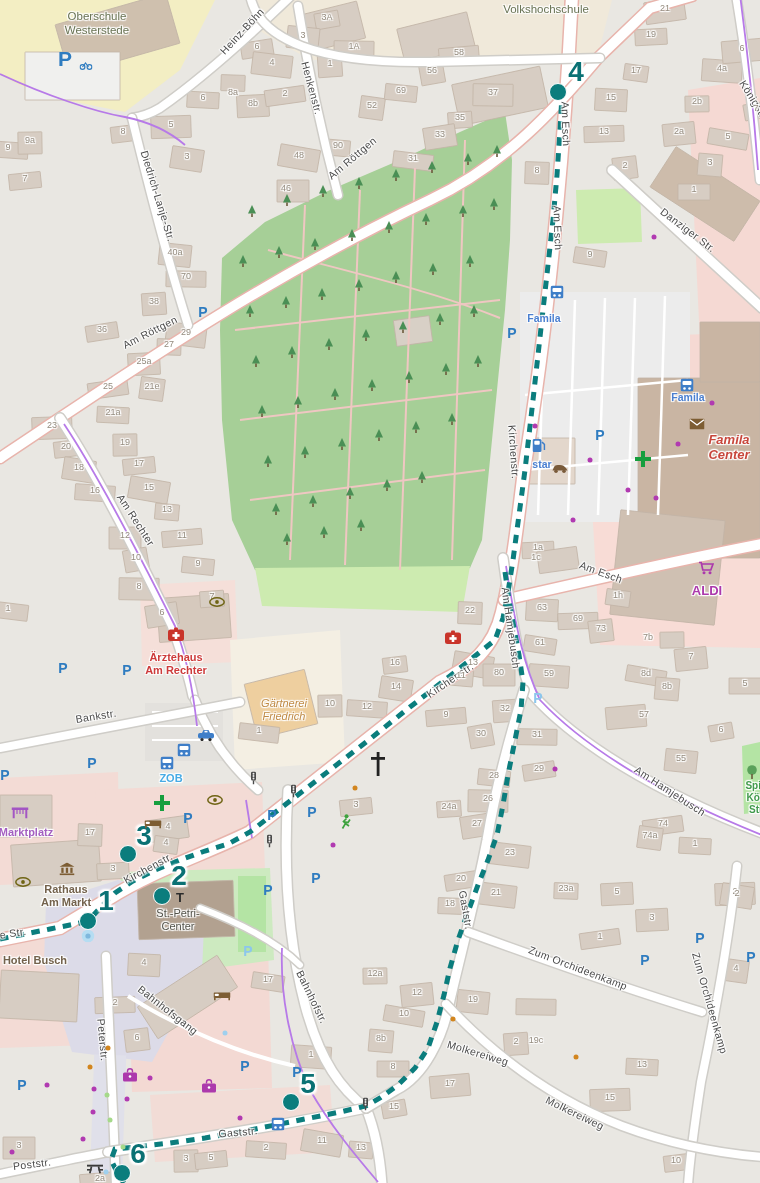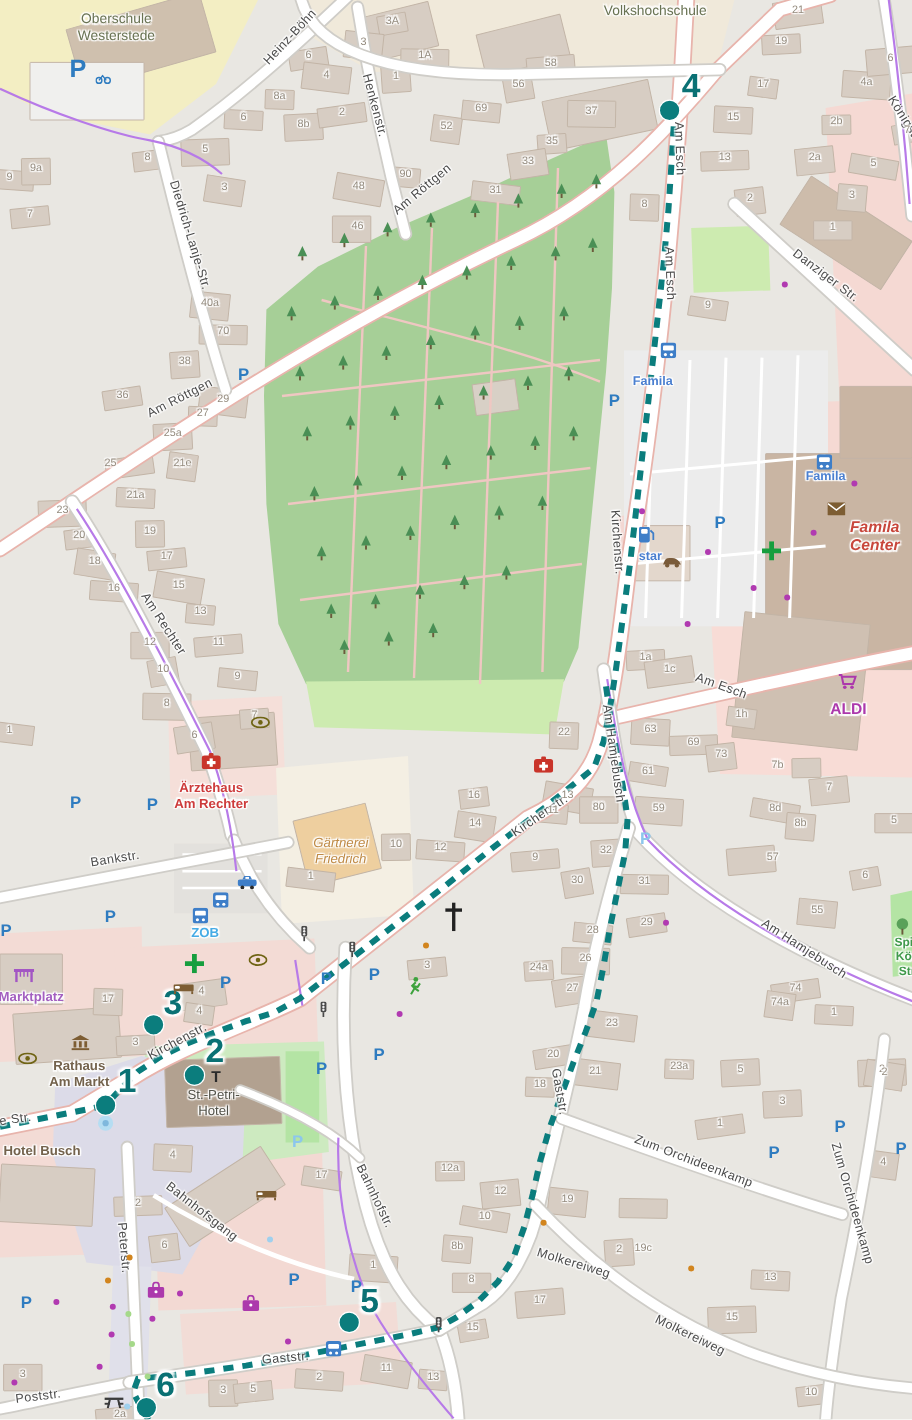--- a/index.html
+++ b/index.html
@@ -563,46 +563,46 @@
       <div class="lbl c-shop" style="left: 707px; top: 591px;">ALDI</div>
       <div class="lbl c-transit" style="left: 542px; top: 464px;">star</div>
       <div class="lbl c-health" style="left: 176px; top: 664px;">Ärztehaus
 Am Rechter</div>
       <div class="lbl c-ltblue" style="left: 171px; top: 778px;">ZOB</div>
       <div class="lbl c-purple" style="left: 26px; top: 832px;">Marktplatz</div>
       <div class="lbl c-poi" style="left: 66px; top: 896px;">Rathaus
 Am Markt</div>
       <div class="lbl c-poi" style="left: 35px; top: 960px;">Hotel Busch</div>
       <div class="lbl c-dark" style="left: 178px; top: 920px;">St.-Petri-
-Hotel</div>
+Center</div>
       <div class="lbl c-orange" style="left: 284px; top: 710px;">Gärtnerei
 Friedrich</div>
       <div class="lbl c-green" style="left: 756px; top: 798px;">Spie
 Kös
 Str</div>
       <div class="lbl hn" style="left: 327px; top: 17px;">3A</div>
       <div class="lbl hn" style="left: 303px; top: 35px;">3</div>
       <div class="lbl hn" style="left: 354px; top: 46px;">1A</div>
       <div class="lbl hn" style="left: 330px; top: 63px;">1</div>
       <div class="lbl hn" style="left: 257px; top: 46px;">6</div>
       <div class="lbl hn" style="left: 272px; top: 62px;">4</div>
-      <div class="lbl hn" style="left: 233px; top: 80px;">8a</div>
+      <div class="lbl hn" style="left: 233px; top: 92px;">8a</div>
       <div class="lbl hn" style="left: 253px; top: 103px;">8b</div>
       <div class="lbl hn" style="left: 285px; top: 93px;">2</div>
       <div class="lbl hn" style="left: 372px; top: 105px;">52</div>
       <div class="lbl hn" style="left: 203px; top: 97px;">6</div>
       <div class="lbl hn" style="left: 171px; top: 124px;">5</div>
       <div class="lbl hn" style="left: 123px; top: 131px;">8</div>
       <div class="lbl hn" style="left: 187px; top: 156px;">3</div>
       <div class="lbl hn" style="left: 8px; top: 147px;">9</div>
       <div class="lbl hn" style="left: 30px; top: 140px;">9a</div>
       <div class="lbl hn" style="left: 25px; top: 178px;">7</div>
       <div class="lbl hn" style="left: 299px; top: 155px;">48</div>
       <div class="lbl hn" style="left: 338px; top: 145px;">90</div>
-      <div class="lbl hn" style="left: 298px; top: 188px;">46</div>
+      <div class="lbl hn" style="left: 286px; top: 188px;">46</div>
       <div class="lbl hn" style="left: 459px; top: 52px;">58</div>
       <div class="lbl hn" style="left: 432px; top: 70px;">56</div>
       <div class="lbl hn" style="left: 401px; top: 90px;">69</div>
       <div class="lbl hn" style="left: 493px; top: 92px;">37</div>
       <div class="lbl hn" style="left: 460px; top: 117px;">35</div>
       <div class="lbl hn" style="left: 440px; top: 134px;">33</div>
       <div class="lbl hn" style="left: 413px; top: 158px;">31</div>
       <div class="lbl hn" style="left: 537px; top: 170px;">8</div>
       <div class="lbl hn" style="left: 651px; top: 34px;">19</div>
       <div class="lbl hn" style="left: 665px; top: 8px;">21</div>
@@ -619,42 +619,42 @@
       <div class="lbl hn" style="left: 694px; top: 189px;">1</div>
       <div class="lbl hn" style="left: 742px; top: 48px;">6</div>
       <div class="lbl hn" style="left: 756px; top: 108px;">7</div>
       <div class="lbl hn" style="left: 175px; top: 252px;">40a</div>
       <div class="lbl hn" style="left: 186px; top: 276px;">70</div>
       <div class="lbl hn" style="left: 154px; top: 301px;">38</div>
       <div class="lbl hn" style="left: 102px; top: 329px;">36</div>
       <div class="lbl hn" style="left: 186px; top: 332px;">29</div>
       <div class="lbl hn" style="left: 169px; top: 344px;">27</div>
       <div class="lbl hn" style="left: 144px; top: 361px;">25a</div>
-      <div class="lbl hn" style="left: 92px; top: 386px;">25</div>
+      <div class="lbl hn" style="left: 108px; top: 386px;">25</div>
       <div class="lbl hn" style="left: 152px; top: 386px;">21e</div>
       <div class="lbl hn" style="left: 113px; top: 412px;">21a</div>
       <div class="lbl hn" style="left: 52px; top: 425px;">23</div>
       <div class="lbl hn" style="left: 66px; top: 446px;">20</div>
       <div class="lbl hn" style="left: 79px; top: 467px;">18</div>
       <div class="lbl hn" style="left: 95px; top: 490px;">16</div>
       <div class="lbl hn" style="left: 125px; top: 442px;">19</div>
       <div class="lbl hn" style="left: 139px; top: 463px;">17</div>
       <div class="lbl hn" style="left: 149px; top: 487px;">15</div>
       <div class="lbl hn" style="left: 167px; top: 509px;">13</div>
       <div class="lbl hn" style="left: 125px; top: 535px;">12</div>
       <div class="lbl hn" style="left: 182px; top: 535px;">11</div>
       <div class="lbl hn" style="left: 136px; top: 557px;">10</div>
       <div class="lbl hn" style="left: 198px; top: 563px;">9</div>
       <div class="lbl hn" style="left: 139px; top: 586px;">8</div>
       <div class="lbl hn" style="left: 212px; top: 596px;">7</div>
       <div class="lbl hn" style="left: 162px; top: 612px;">6</div>
       <div class="lbl hn" style="left: 8px; top: 608px;">1</div>
       <div class="lbl hn" style="left: 470px; top: 610px;">22</div>
       <div class="lbl hn" style="left: 538px; top: 547px;">1a</div>
-      <div class="lbl hn" style="left: 558px; top: 557px;">1c</div>
+      <div class="lbl hn" style="left: 536px; top: 557px;">1c</div>
       <div class="lbl hn" style="left: 618px; top: 595px;">1h</div>
       <div class="lbl hn" style="left: 542px; top: 607px;">63</div>
       <div class="lbl hn" style="left: 578px; top: 618px;">69</div>
       <div class="lbl hn" style="left: 601px; top: 628px;">73</div>
       <div class="lbl hn" style="left: 540px; top: 642px;">61</div>
       <div class="lbl hn" style="left: 549px; top: 673px;">59</div>
       <div class="lbl hn" style="left: 648px; top: 637px;">7b</div>
       <div class="lbl hn" style="left: 691px; top: 656px;">7</div>
       <div class="lbl hn" style="left: 646px; top: 673px;">8d</div>
       <div class="lbl hn" style="left: 667px; top: 686px;">8b</div>

